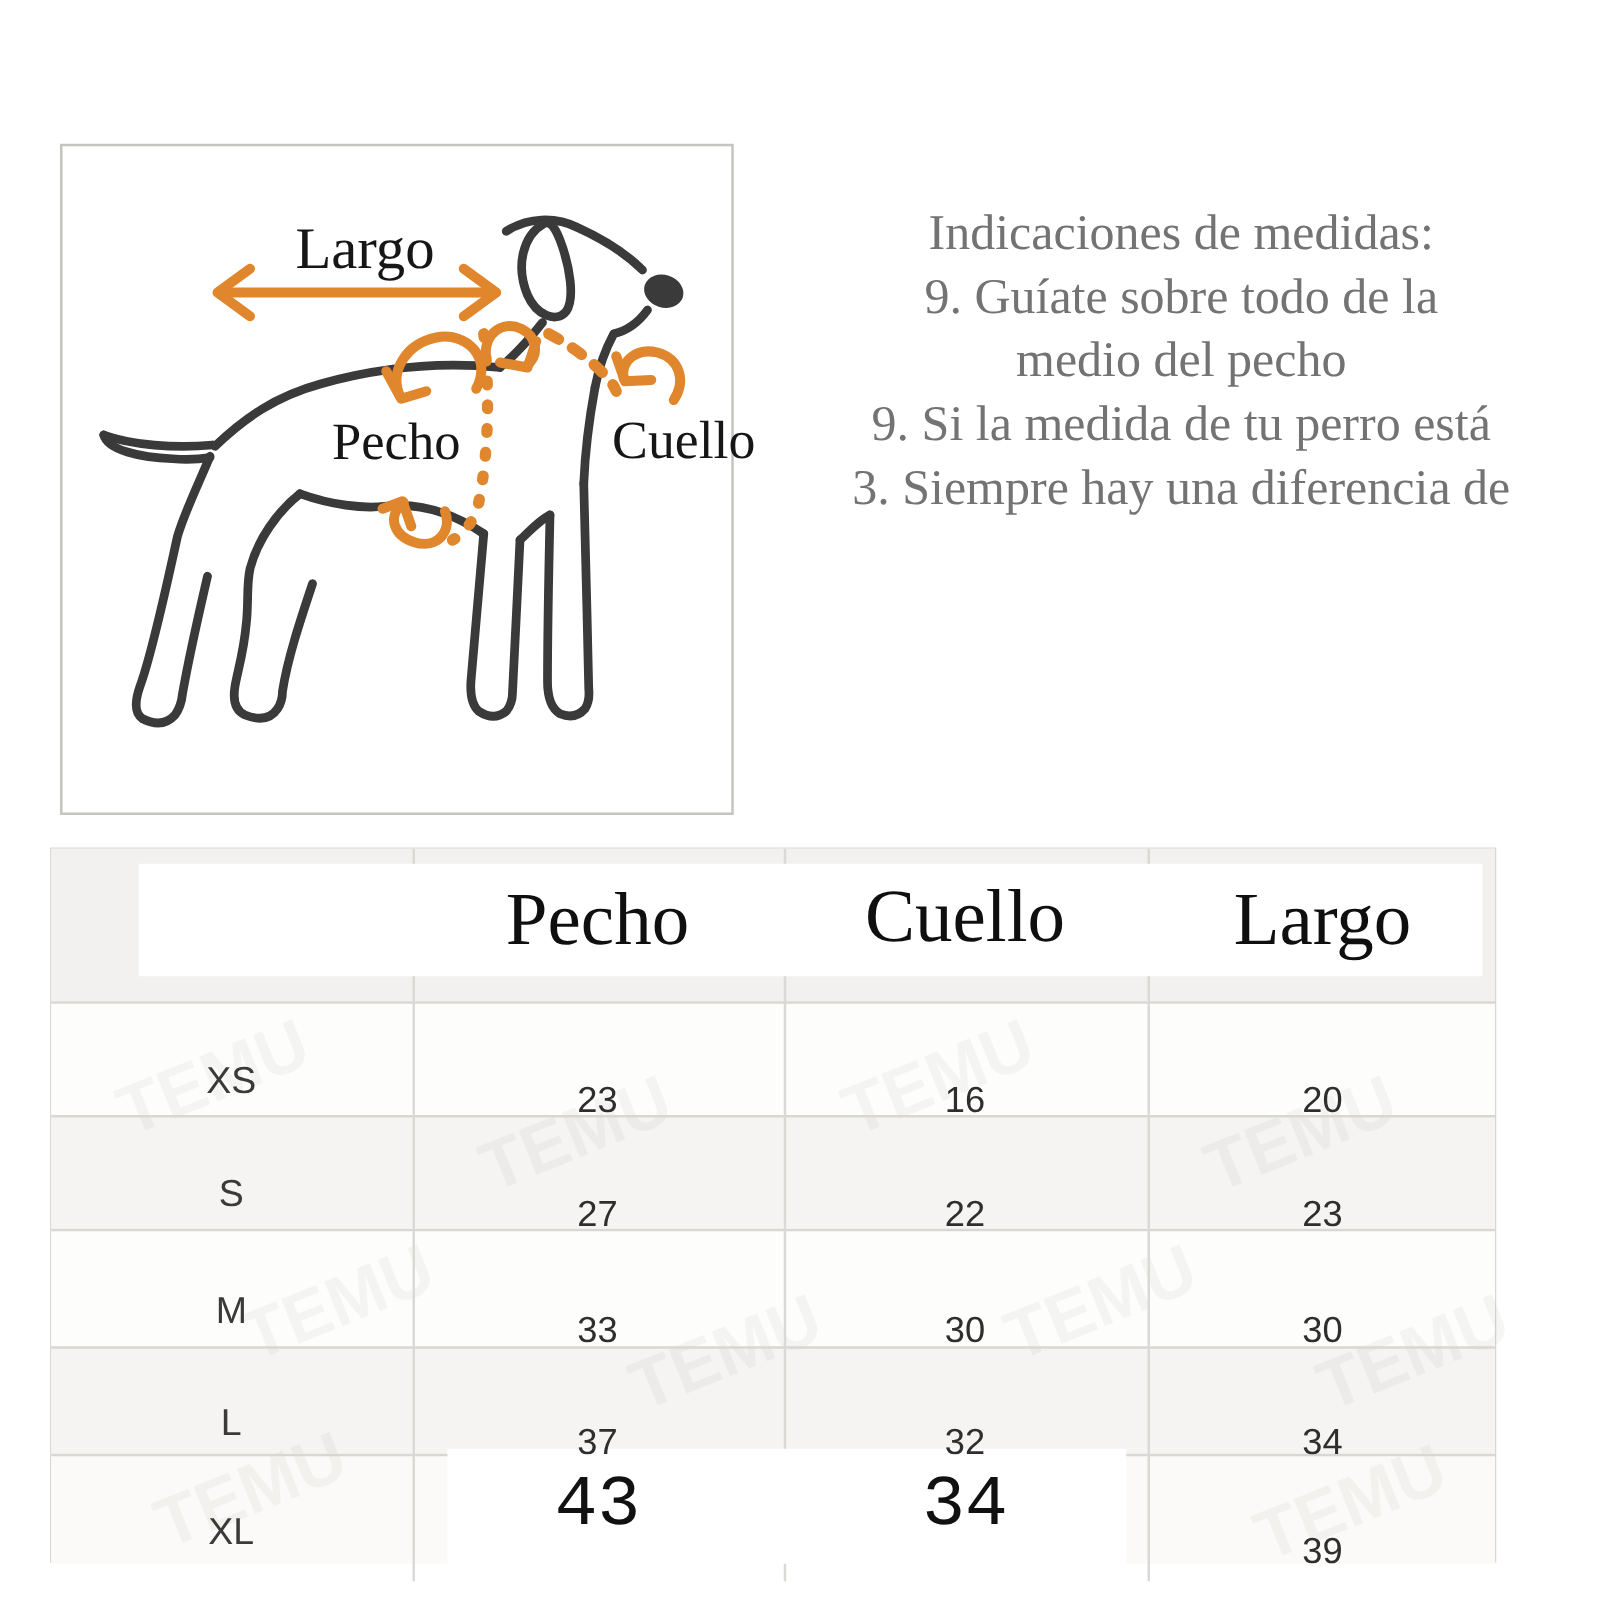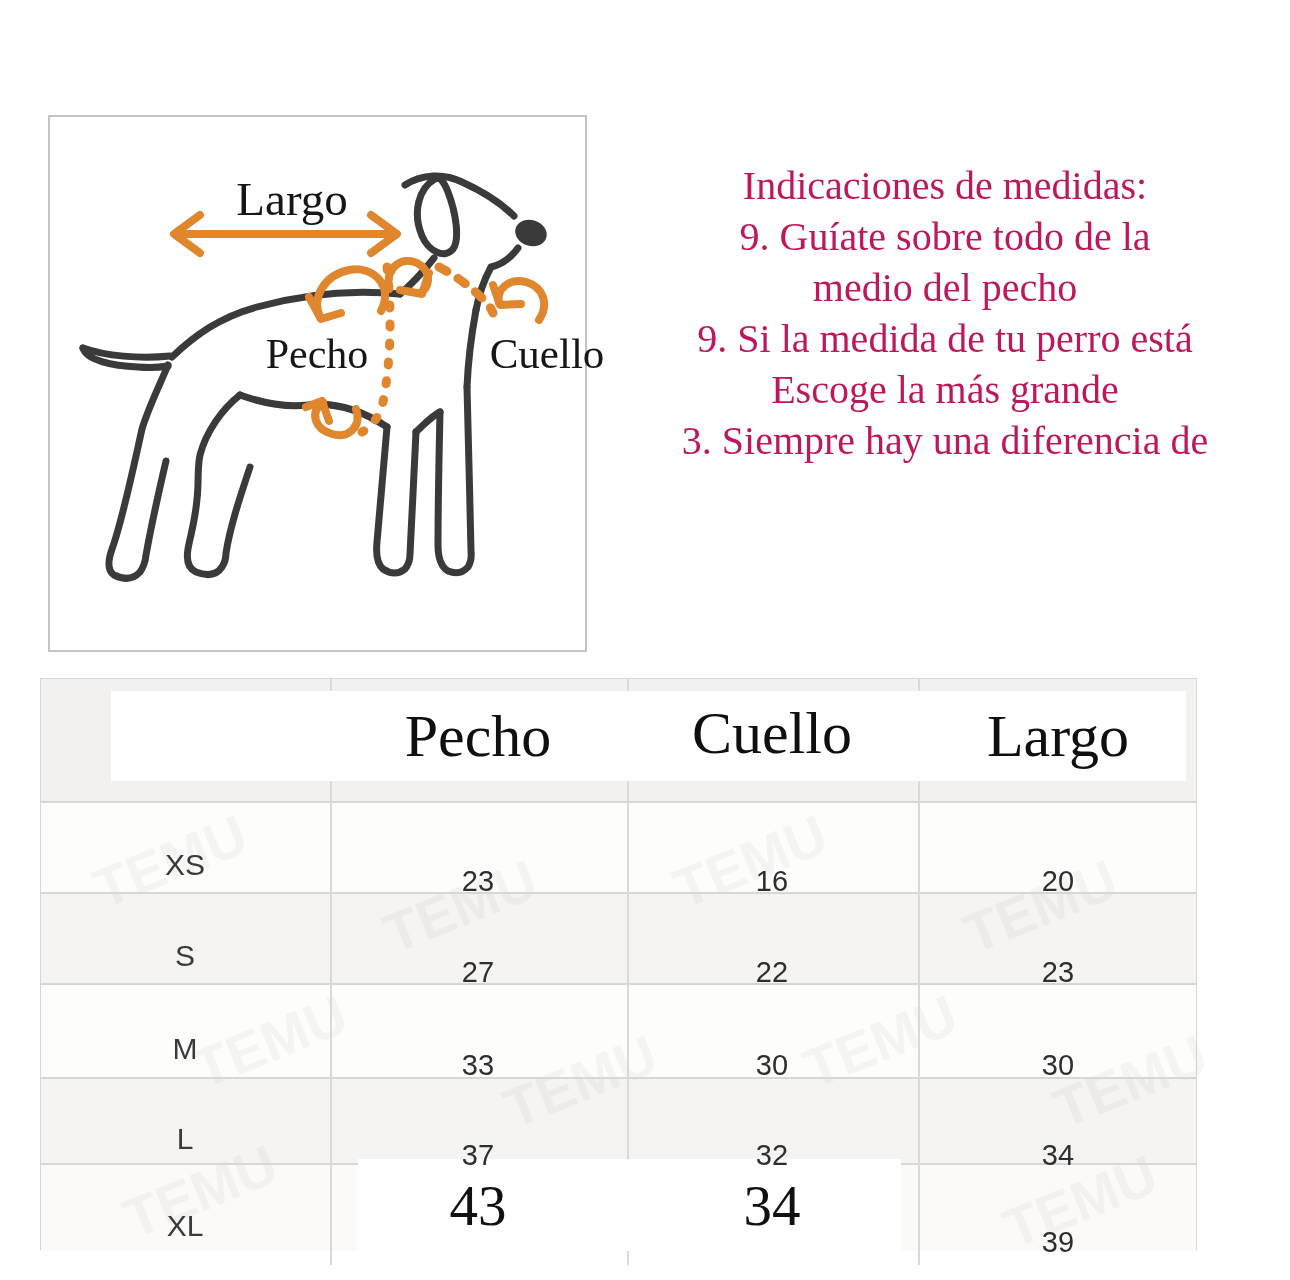--- a/index.html
+++ b/index.html
@@ -19,21 +19,21 @@
     position:absolute;transform:translate(-50%,-50%);
     color:#161616;white-space:nowrap;z-index:3;
   }
   .lbl-largo{left:242px;top:82px;font-size:47px;}
   .lbl-pecho{left:267px;top:237px;font-size:42px;}
   .lbl-cuello{left:497px;top:236px;font-size:43px;}
 
   
   .instructions{
     position:absolute;left:615px;top:160px;width:660px;
-    text-align:center;font-size:40px;line-height:51px;color:#be185d;
+    text-align:center;font-size:40px;line-height:51px;color:#737373;
   }
 
   
   .size-table{
     position:absolute;left:40px;top:678px;width:1157px;height:572px;
     border:1.5px solid #d9d7d4;box-sizing:border-box;overflow:visible;
     font-family:"Liberation Sans", sans-serif;
   }
   .band{position:absolute;left:0;width:100%;}
   .band-head{top:0;height:122px;background:#f2f1ef;}
@@ -44,21 +44,21 @@
   .band-xl{top:484px;height:88px;background:#fbfaf8;}
   .hline{position:absolute;left:0;width:100%;height:1.5px;background:#d9d7d4;z-index:2;}
   .vline{position:absolute;top:0;width:1.5px;height:586px;background:#dbd9d6;z-index:2;}
   .whitebox{position:absolute;background:#ffffff;z-index:4;}
   .head-box{left:70px;top:12px;width:1075px;height:90px;}
   .xl-box{left:317px;top:480px;width:543px;height:92px;}
   .cc{position:absolute;transform:translate(-50%,-50%);white-space:nowrap;z-index:5;}
   .th{font-family:"Liberation Serif", serif;font-size:60px;color:#0f0f0f;}
   .td-num{font-size:29px;color:#2e2e2e;margin-top:35px;}
   .td-size{font-size:30px;color:#3a3a3a;margin-top:19px;}
-  .td-serif{font-family:Liberation Serif, serif;font-size:57px;color:#111;}
+  .td-serif{font-family:Liberation Mono, monospace;font-size:57px;color:#111;}
   .wm{
     position:absolute;font-family:"Liberation Sans", sans-serif;font-weight:bold;
     font-size:56px;color:#8d867c;opacity:0.07;transform:rotate(-22deg);z-index:1;
     white-space:nowrap;
   }
 </style>
 </head>
 <body>
 
 <div class="page">
@@ -126,21 +126,20 @@
     <div class="diagram-label lbl-largo">Largo</div>
     <div class="diagram-label lbl-pecho">Pecho</div>
     <div class="diagram-label lbl-cuello">Cuello</div>
   </div>
 
   <div class="instructions">
     <div>Indicaciones de medidas:</div>
     <div>9. Guíate sobre todo de la</div>
     <div>medio del pecho</div>
     <div>9. Si la medida de tu perro está</div>
-    <div>Escoge la más grande</div>
     <div>3. Siempre hay una diferencia de</div>
   </div>
 
   <div class="size-table">
 
     <div class="band band-head"></div>
     <div class="band band-xs"></div>
     <div class="band band-s"></div>
     <div class="band band-m"></div>
     <div class="band band-l"></div>

